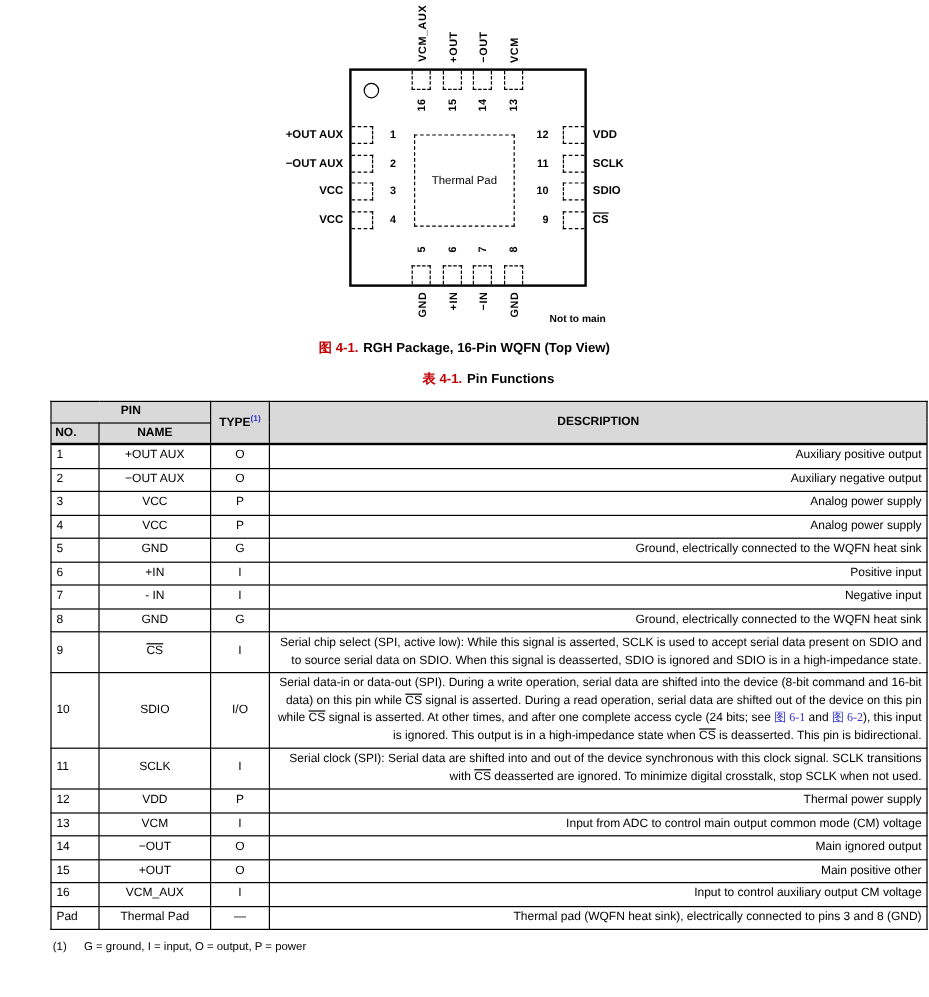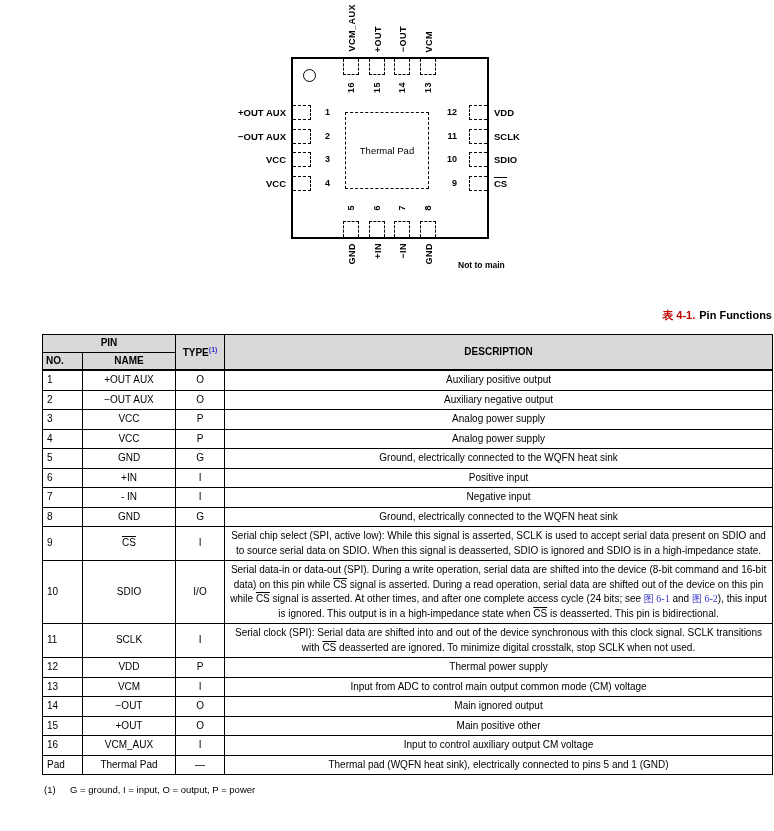--- a/index.html
+++ b/index.html
@@ -34,30 +34,30 @@
   .hlab.r { left:494px; text-align:left; }
   .lr1{top:106px}.lr2{top:130px}.lr3{top:153px}.lr4{top:177px}
   .nts { position:absolute; left:458px; top:260px; font-weight:bold; font-size:8.5px; }
   .ov { text-decoration:overline;margin-top:14px; }
   .fig-caption { position:absolute; left:0; top:282px; width:774px; text-align:center; font-weight:bold; font-size:11px; }
   .cap-label { color:#c00000; }
   .cap-title { margin-left:4px; }
 
   
   .table-block { position:absolute; left:42px; top:308px; width:730px; }
-  .tbl-caption { text-align:right; font-weight:bold; font-size:11px; height:18px; margin-bottom:8px; }
+  .tbl-caption { text-align:center; font-weight:bold; font-size:11px; height:18px; margin-bottom:8px; }
   table.pin-table { width:730px; border-collapse:collapse; border:1.5px solid #000; table-layout:fixed; }
   .pin-table th, .pin-table td { border:1px solid #000; font-size:10px; line-height:14.5px; padding:2px 4px; vertical-align:middle; }
   .pin-table th { background:#d9d9d9; font-weight:bold; text-align:center; height:17px; padding:1px 3px; }
   .pin-table th.hb { border-bottom:2px solid #000; }
   .pin-table th.no-h { text-align:left; }
   .pin-table td.c-no { text-align:left; height:19px; }
   .pin-table td.c-name { text-align:center; }
   .pin-table td.c-type { text-align:center; }
-  .pin-table td.c-desc { text-align:center; }
+  .pin-table td.c-desc { text-align:right; }
   sup.fnref { font-size:7px; vertical-align:super; color:#3333cc; font-weight:bold; }
   .link { color:#3333cc;font-family:Liberation Serif, serif; }
   .footnote { display:flex; margin-top:9px; margin-left:2px; font-size:9.5px; }
   .footnote .mk { width:26px; }
 </style>
 </head>
 <body>
 
 <div class="page">
 
@@ -151,20 +151,23 @@
           <span class="vtext">6</span>
         </div>
       <div class="vnum b kc3">
           <span class="vtext">7</span>
         </div>
       <div class="vnum b kc4">
           <span class="vtext">8</span>
         </div>
     </div>
 
+    <div class="fig-caption">
+      <span class="cap-label">图 4-1.</span><span class="cap-title">RGH Package, 16-Pin WQFN (Top View)</span>
+    </div>
   </div>
 
   <div class="table-block">
     <div class="tbl-caption">
       <span class="cap-label">表 4-1.</span><span class="cap-title">Pin Functions</span>
     </div>
 
     <table class="pin-table">
       <colgroup>
           <col style="width:40px">
@@ -277,21 +280,21 @@
           <tr>
     <td class="c-no">16</td>
     <td class="c-name">VCM_AUX</td>
     <td class="c-type">I</td>
     <td class="c-desc"><span>Input to control auxiliary output CM voltage</span></td>
   </tr>
           <tr>
     <td class="c-no">Pad</td>
     <td class="c-name">Thermal Pad</td>
     <td class="c-type">—</td>
-    <td class="c-desc"><span>Thermal pad (WQFN heat sink), electrically connected to pins 5 and 1 (GND)</span></td>
+    <td class="c-desc"><span>Thermal pad (WQFN heat sink), electrically connected to pins 3 and 8 (GND)</span></td>
   </tr>
         </tbody>
     </table>
 
     <div class="footnote">
       <span class="mk">(1)</span>
       <span>G = ground, I = input, O = output, P = power</span>
     </div>
   </div>
 

